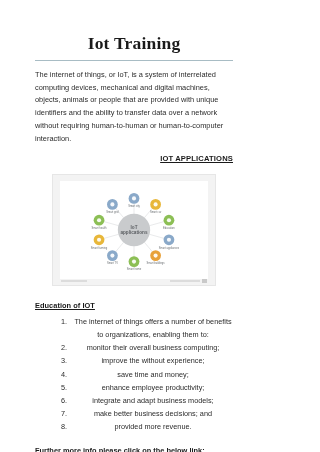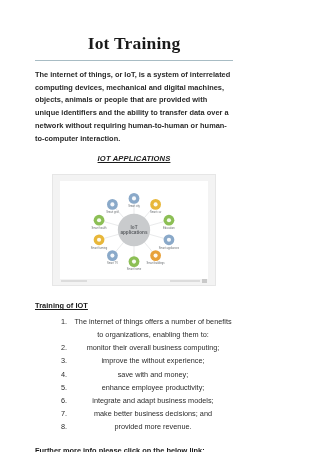--- a/index.html
+++ b/index.html
@@ -43,33 +43,31 @@
 
   
   .intro {
     font-size: 7.4px;
     line-height: 1.72;
     margin: 0;
     padding-top: 8px;
     text-align: left;
     color: #2b2b2b;
     letter-spacing: 0.01px;
-    font-weight: bold;
   }
 
   .center-heading {
     font-size: 7.6px;
     font-weight: bold;
-    text-align: center;
+    text-align: right;
     text-decoration: underline;
     margin: 0;
     padding-top: 9px;
     letter-spacing: 0.15px;
     color: #1a1a1a;
-    font-style: italic;
   }
 
   
   .figure-wrap {
     display: flex;
     justify-content: center;
     padding-top: 11px;
   }
   .figure-frame {
     width: 164px;
@@ -243,27 +241,27 @@
       <div class="fig-footer">
         <div class="fig-footer-bar left"></div>
         <div style="display:flex;align-items:center;gap:2px;">
           <div class="fig-footer-bar right"></div>
           <div class="fig-footer-mark"></div>
         </div>
       </div>
     </div>
   </div>
 
-  <h3 class="sub-heading">Training of IOT</h3>
+  <h3 class="sub-heading">Education of IOT</h3>
 
   <ol class="benefits" id="benefits-list">
       <li>The internet of things offers a number of benefits to organizations, enabling them to:</li>
       <li>monitor their overall business computing;</li>
       <li>improve the without experience;</li>
-      <li>save with and money;</li>
+      <li>save time and money;</li>
       <li>enhance employee productivity;</li>
       <li>integrate and adapt business models;</li>
       <li>make better business decisions; and</li>
       <li>provided more revenue.</li>
     </ol>
 
   <p class="closing">Further more info please click on the below link:</p>
 
   <div class="link-line">
     <a class="doc-link" href="#">https://www.kellytechno.com/online/iot-online-training</a>

